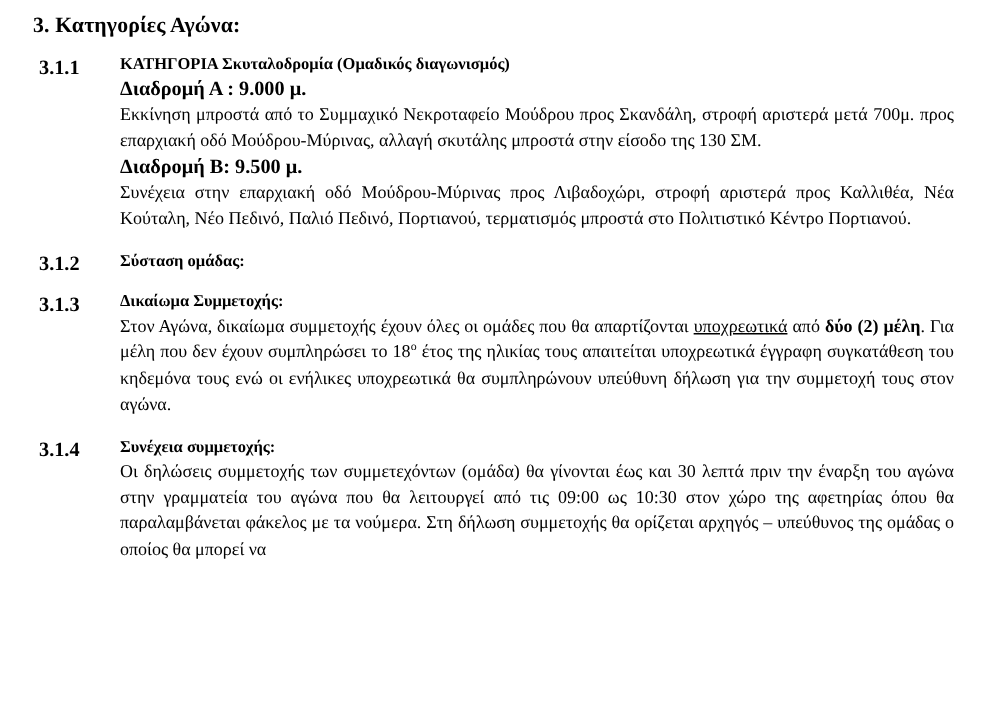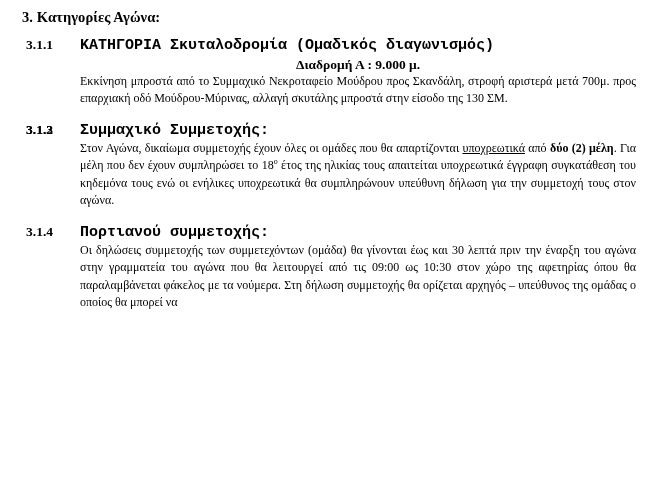--- a/index.html
+++ b/index.html
@@ -46,33 +46,31 @@
   .clause-number {
     position: absolute;
     left: 18px;
     top: 0;
     font-size: 13.5px;
     font-weight: bold;
     line-height: 1.3;
     white-space: nowrap;
   }
   .clause-title {
-    font-size: 15px;
+    font-size: 11px;
     font-weight: bold;
     line-height: 1.3;
     margin: 0;
     white-space: nowrap;
-    font-family: Liberation Mono, monospace;
   }
   .clause-subtitle {
     font-size: 13.5px;
     font-weight: bold;
     line-height: 1.32;
     margin: 0;
-    text-align: center;
   }
   .clause-body {
     font-size: 12px;
     line-height: 1.42;
     text-align: justify;
     text-justify: inter-word;
     margin: 0;
   }
   .clause-body.loose {
     line-height: 1.45;
@@ -99,38 +97,41 @@
 
   <section class="clause">
     <span class="clause-number">3.1.1</span>
 
     <p class="clause-title">ΚΑΤΗΓΟΡΙΑ Σκυταλοδρομία  (Ομαδικός διαγωνισμός)</p>
 
     <p class="clause-subtitle">Διαδρομή Α : 9.000 μ.</p>
 
     <p class="clause-body">Εκκίνηση μπροστά από το Συμμαχικό Νεκροταφείο Μούδρου προς Σκανδάλη, στροφή αριστερά μετά 700μ. προς επαρχιακή οδό Μούδρου-Μύρινας,  αλλαγή σκυτάλης μπροστά στην είσοδο της 130 ΣΜ.</p>
 
+    <p class="clause-subtitle">Διαδρομή Β: 9.500 μ.</p>
 
+    <p class="clause-body">Συνέχεια στην επαρχιακή οδό Μούδρου-Μύρινας προς Λιβαδοχώρι, στροφή αριστερά προς Καλλιθέα, Νέα Κούταλη, Νέο Πεδινό, Παλιό Πεδινό, Πορτιανού, τερματισμός μπροστά στο Πολιτιστικό Κέντρο Πορτιανού.</p>
   </section>
 
   <section class="clause">
     <span class="clause-number">3.1.2</span>
 
+    <p class="clause-title">Σύσταση ομάδας:</p>
 
   </section>
 
   <section class="clause">
     <span class="clause-number">3.1.3</span>
 
-    <p class="clause-title">Συμμαχικό Συμμετοχής:</p>
+    <p class="clause-title">Δικαίωμα Συμμετοχής:</p>
 
     <p class="clause-body loose"><span>Στον Αγώνα, δικαίωμα συμμετοχής έχουν όλες οι ομάδες που θα απαρτίζονται </span><span class="u">υποχρεωτικά</span><span> από </span><span class="b">δύο (2) μέλη</span><span>. Για μέλη που δεν έχουν συμπληρώσει το 18</span><sup>ο</sup><span> έτος της ηλικίας τους απαιτείται υποχρεωτικά έγγραφη συγκατάθεση του κηδεμόνα τους ενώ οι ενήλικες υποχρεωτικά θα συμπληρώνουν υπεύθυνη δήλωση για την συμμετοχή τους στον αγώνα.</span></p>
   </section>
 
   <section class="clause">
     <span class="clause-number">3.1.4</span>
 
-    <p class="clause-title">Πορτιανού συμμετοχής:</p>
+    <p class="clause-title">Συνέχεια συμμετοχής:</p>
 
     <p class="clause-body loose">Οι δηλώσεις συμμετοχής των συμμετεχόντων (ομάδα) θα γίνονται έως και 30 λεπτά πριν την έναρξη του αγώνα στην γραμματεία του αγώνα που θα λειτουργεί από τις 09:00 ως 10:30 στον χώρο της αφετηρίας όπου θα παραλαμβάνεται φάκελος με τα νούμερα. Στη δήλωση συμμετοχής θα ορίζεται αρχηγός – υπεύθυνος της ομάδας ο οποίος θα μπορεί να</p>
   </section>
 
 </div>
 
 </body></html>

